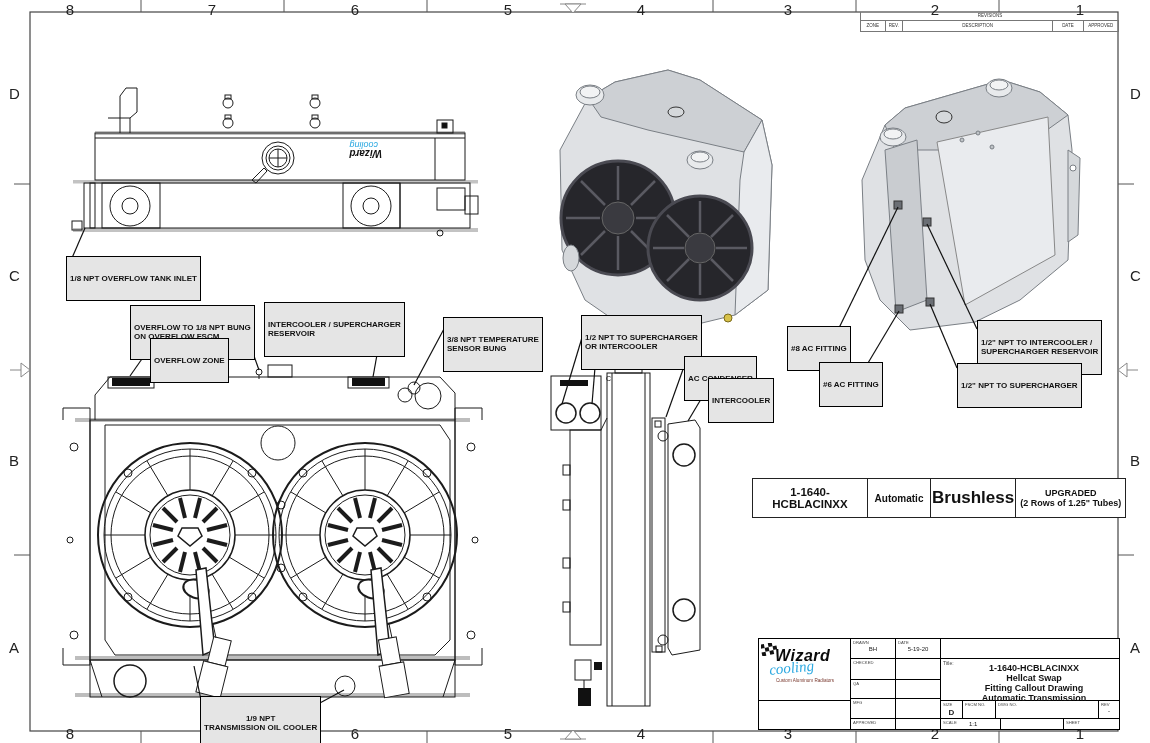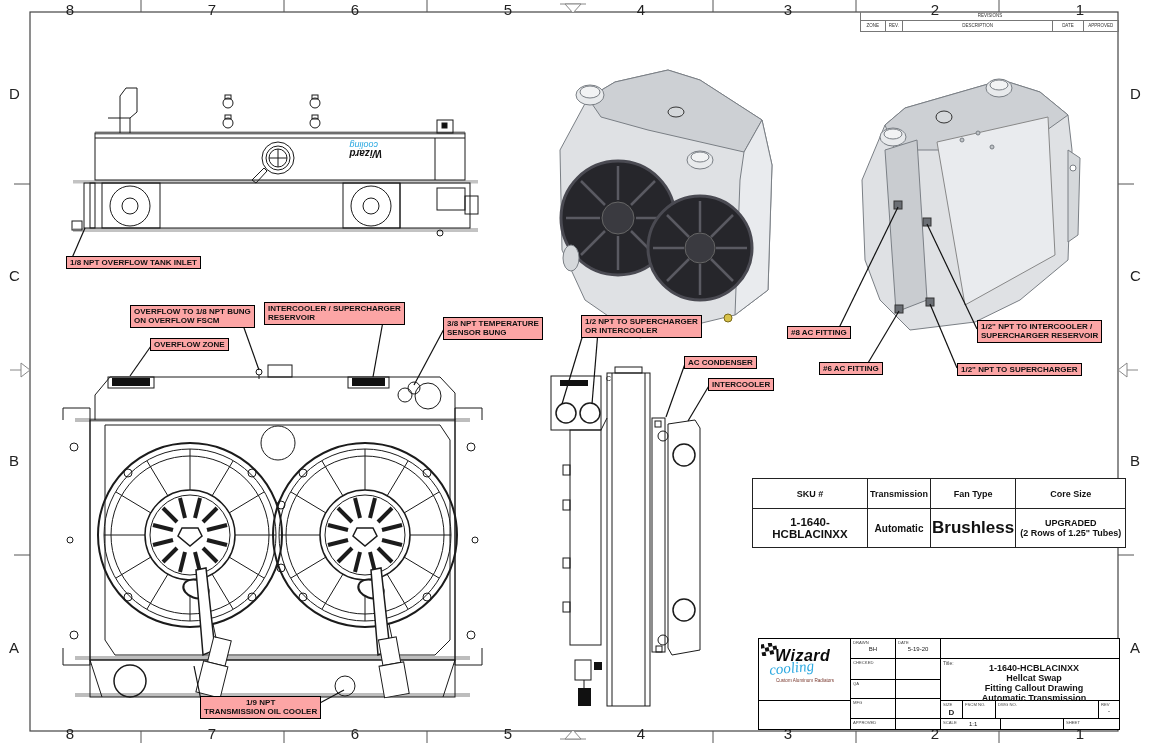--- a/index.html
+++ b/index.html
@@ -1,21 +1,21 @@
 <!DOCTYPE html>
 <html><head>
 <meta charset="utf-8">
 <style>
   html,body{margin:0;padding:0;background:#fff;}
   #sheet{position:relative;width:1150px;height:743px;background:#fff;overflow:hidden;
          font-family:"Liberation Sans",sans-serif;color:#111;}
   svg{position:absolute;left:0;top:0;}
   .zl{position:absolute;font-size:15px;color:#222;transform:translate(-50%,0);}
   .zl.side{transform:translate(0,-50%);}
-  .callout{position:absolute;background:#fca5a5;border:1.3px solid #000;padding:1px 3px;
+  .callout{position:absolute;background:#e5e5e5;border:1.3px solid #000;padding:17px 3px;
            font-size:8px;font-weight:bold;line-height:1.18;white-space:nowrap;z-index:5;}
   .callout span{display:block;}
   .callout.center{text-align:center;}
   
   #revtable{position:absolute;left:860px;top:12px;width:258px;z-index:4;
             border-left:0.5px solid #777;border-bottom:0.5px solid #777;font-size:4.5px;color:#333;}
   #revtable .rt-title{height:8px;line-height:8px;text-align:center;border-bottom:0.5px solid #777;}
   #revtable .rt-cols{display:flex;height:10px;}
   #revtable .rt-cols div{border-right:0.5px solid #777;text-align:center;line-height:10px;overflow:hidden;}
   
@@ -476,26 +476,20 @@
 </div>
 
 <table id="skutable">
   <colgroup>
         <col style="width:115px">
         <col style="width:63px">
         <col style="width:68px">
         <col style="width:110px">
       </colgroup>
   <tbody>
-        <tr>
-    <td class="h">SKU #</td>
-    <td class="h">Transmission</td>
-    <td class="h">Fan Type</td>
-    <td class="h">Core Size</td>
-  </tr>
   <tr>
     <td class="d sku-val">1-1640-HCBLACINXX</td>
     <td class="d tr-val">Automatic</td>
     <td class="d fan-val">Brushless</td>
     <td class="d core-val">
       <div>UPGRADED</div>
       <div>(2 Rows of 1.25" Tubes)</div>
     </td>
   </tr>
 </tbody>

